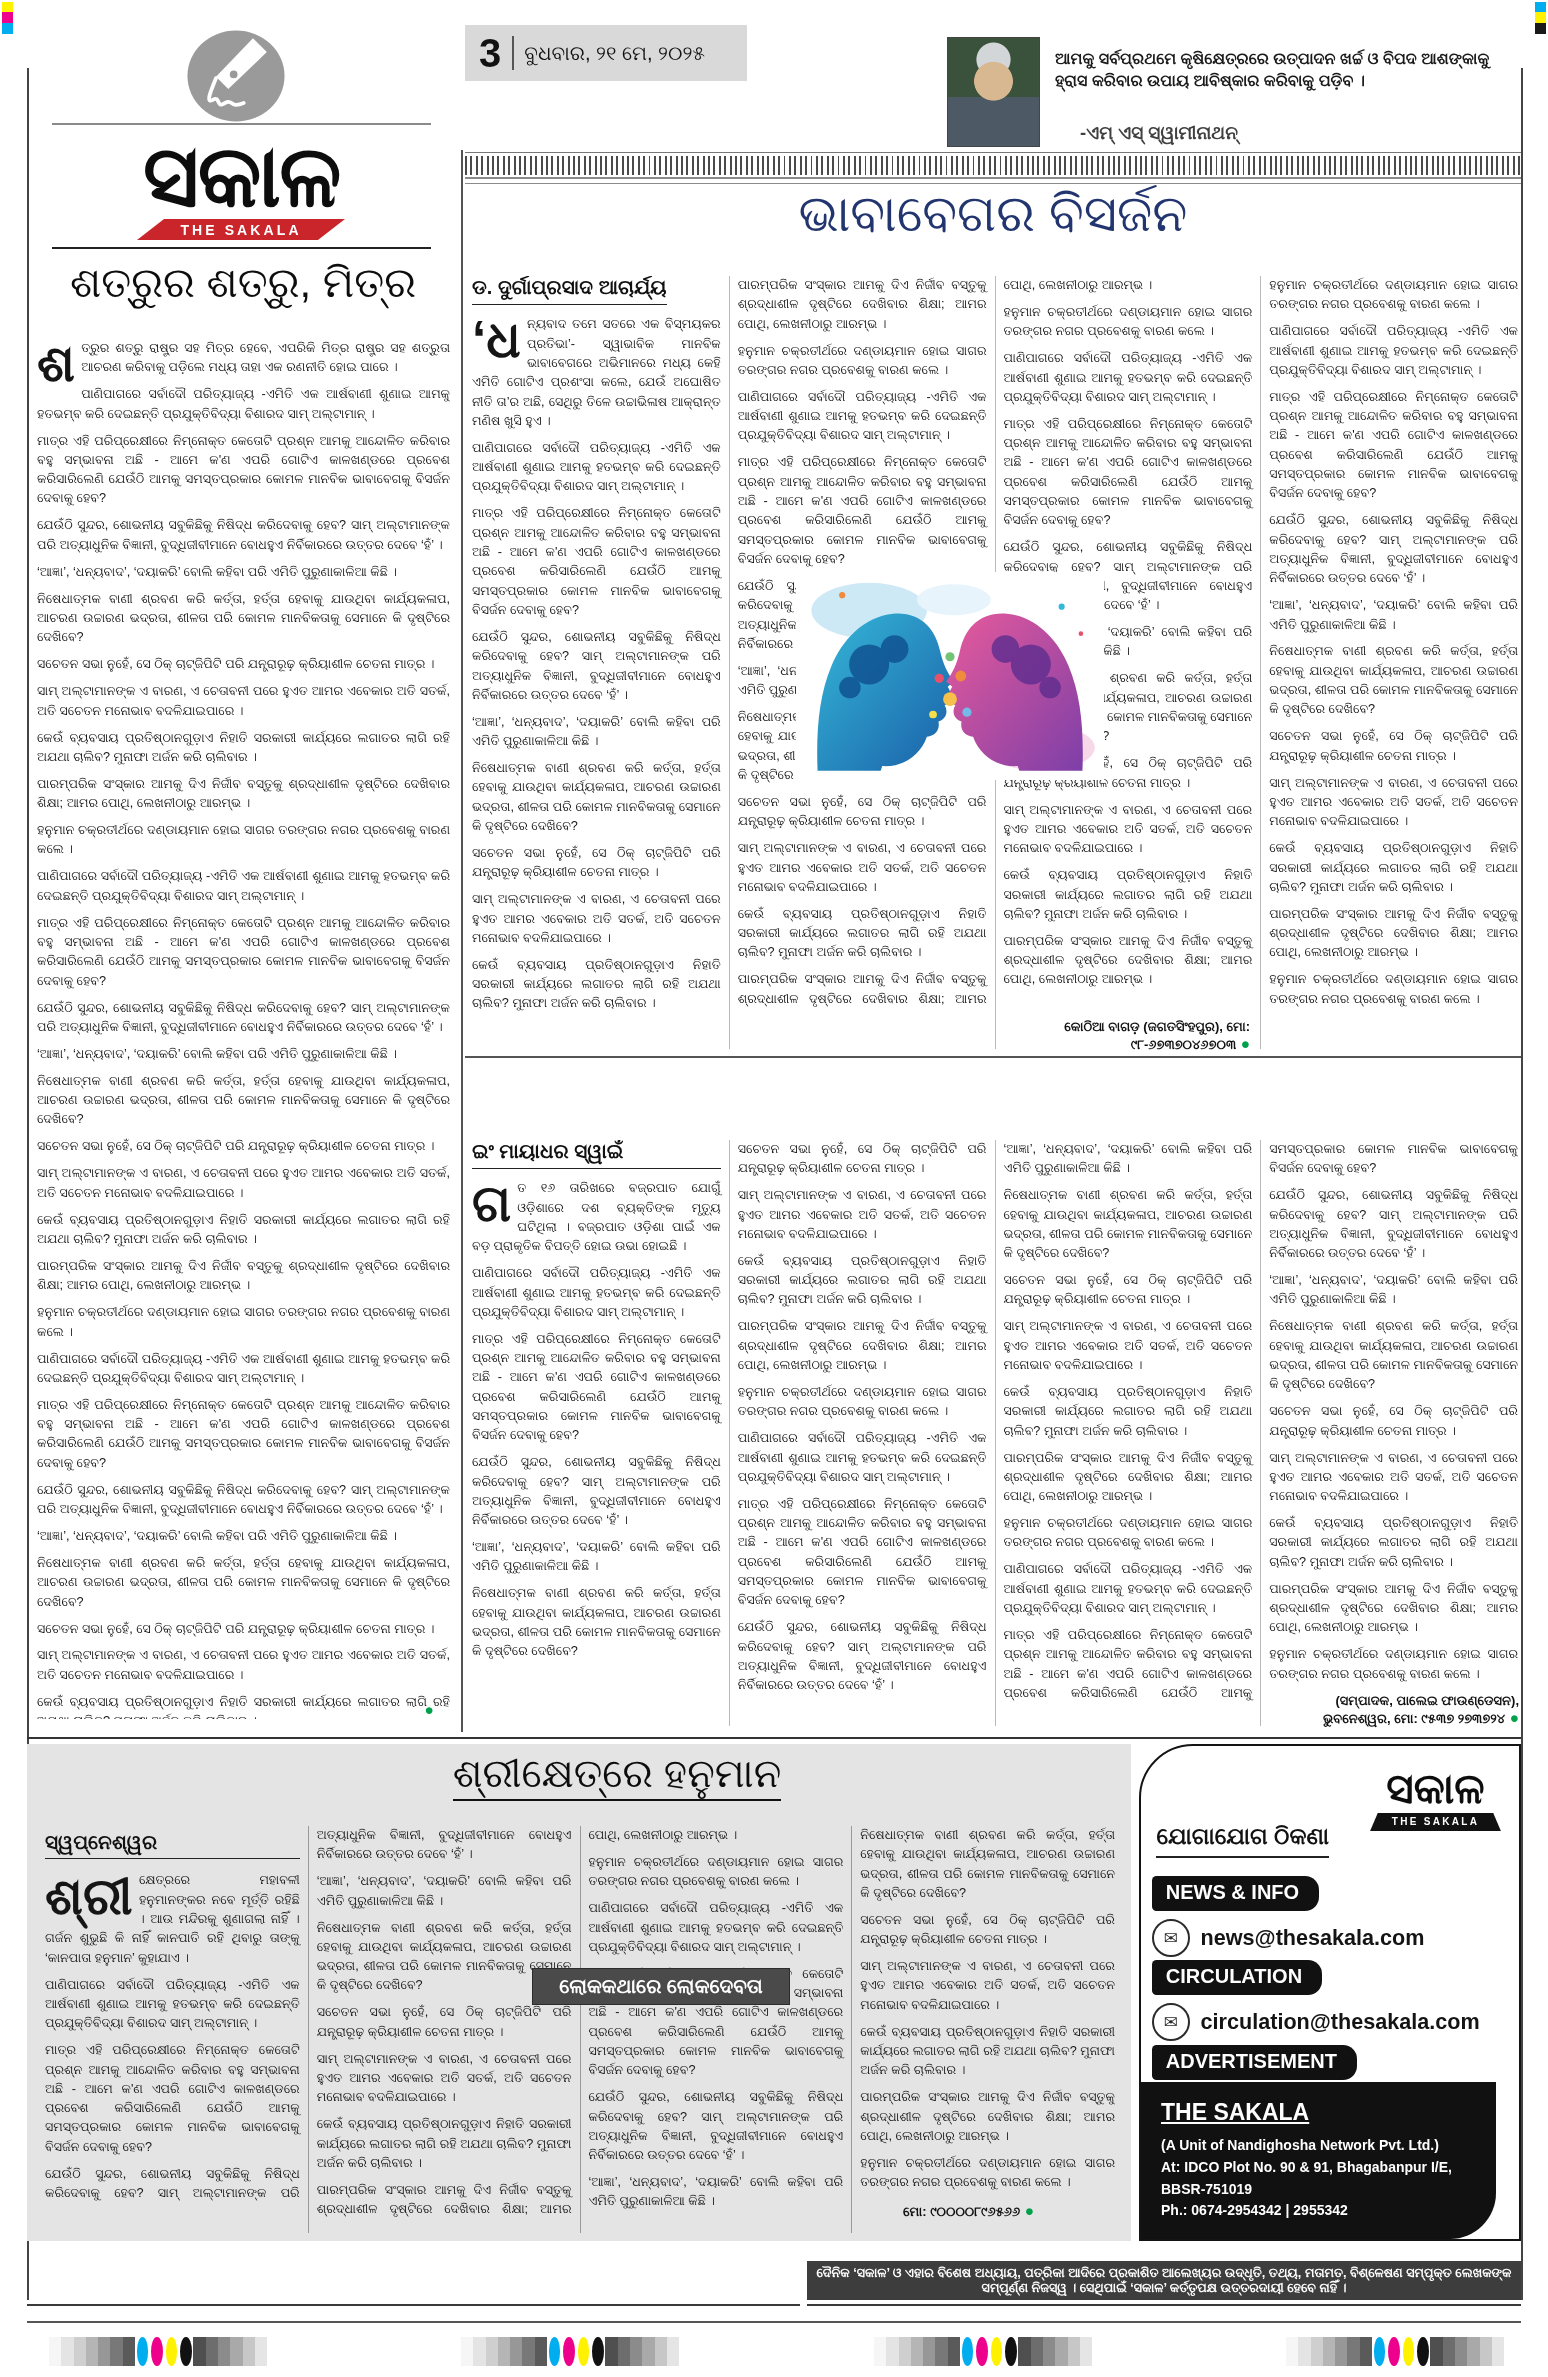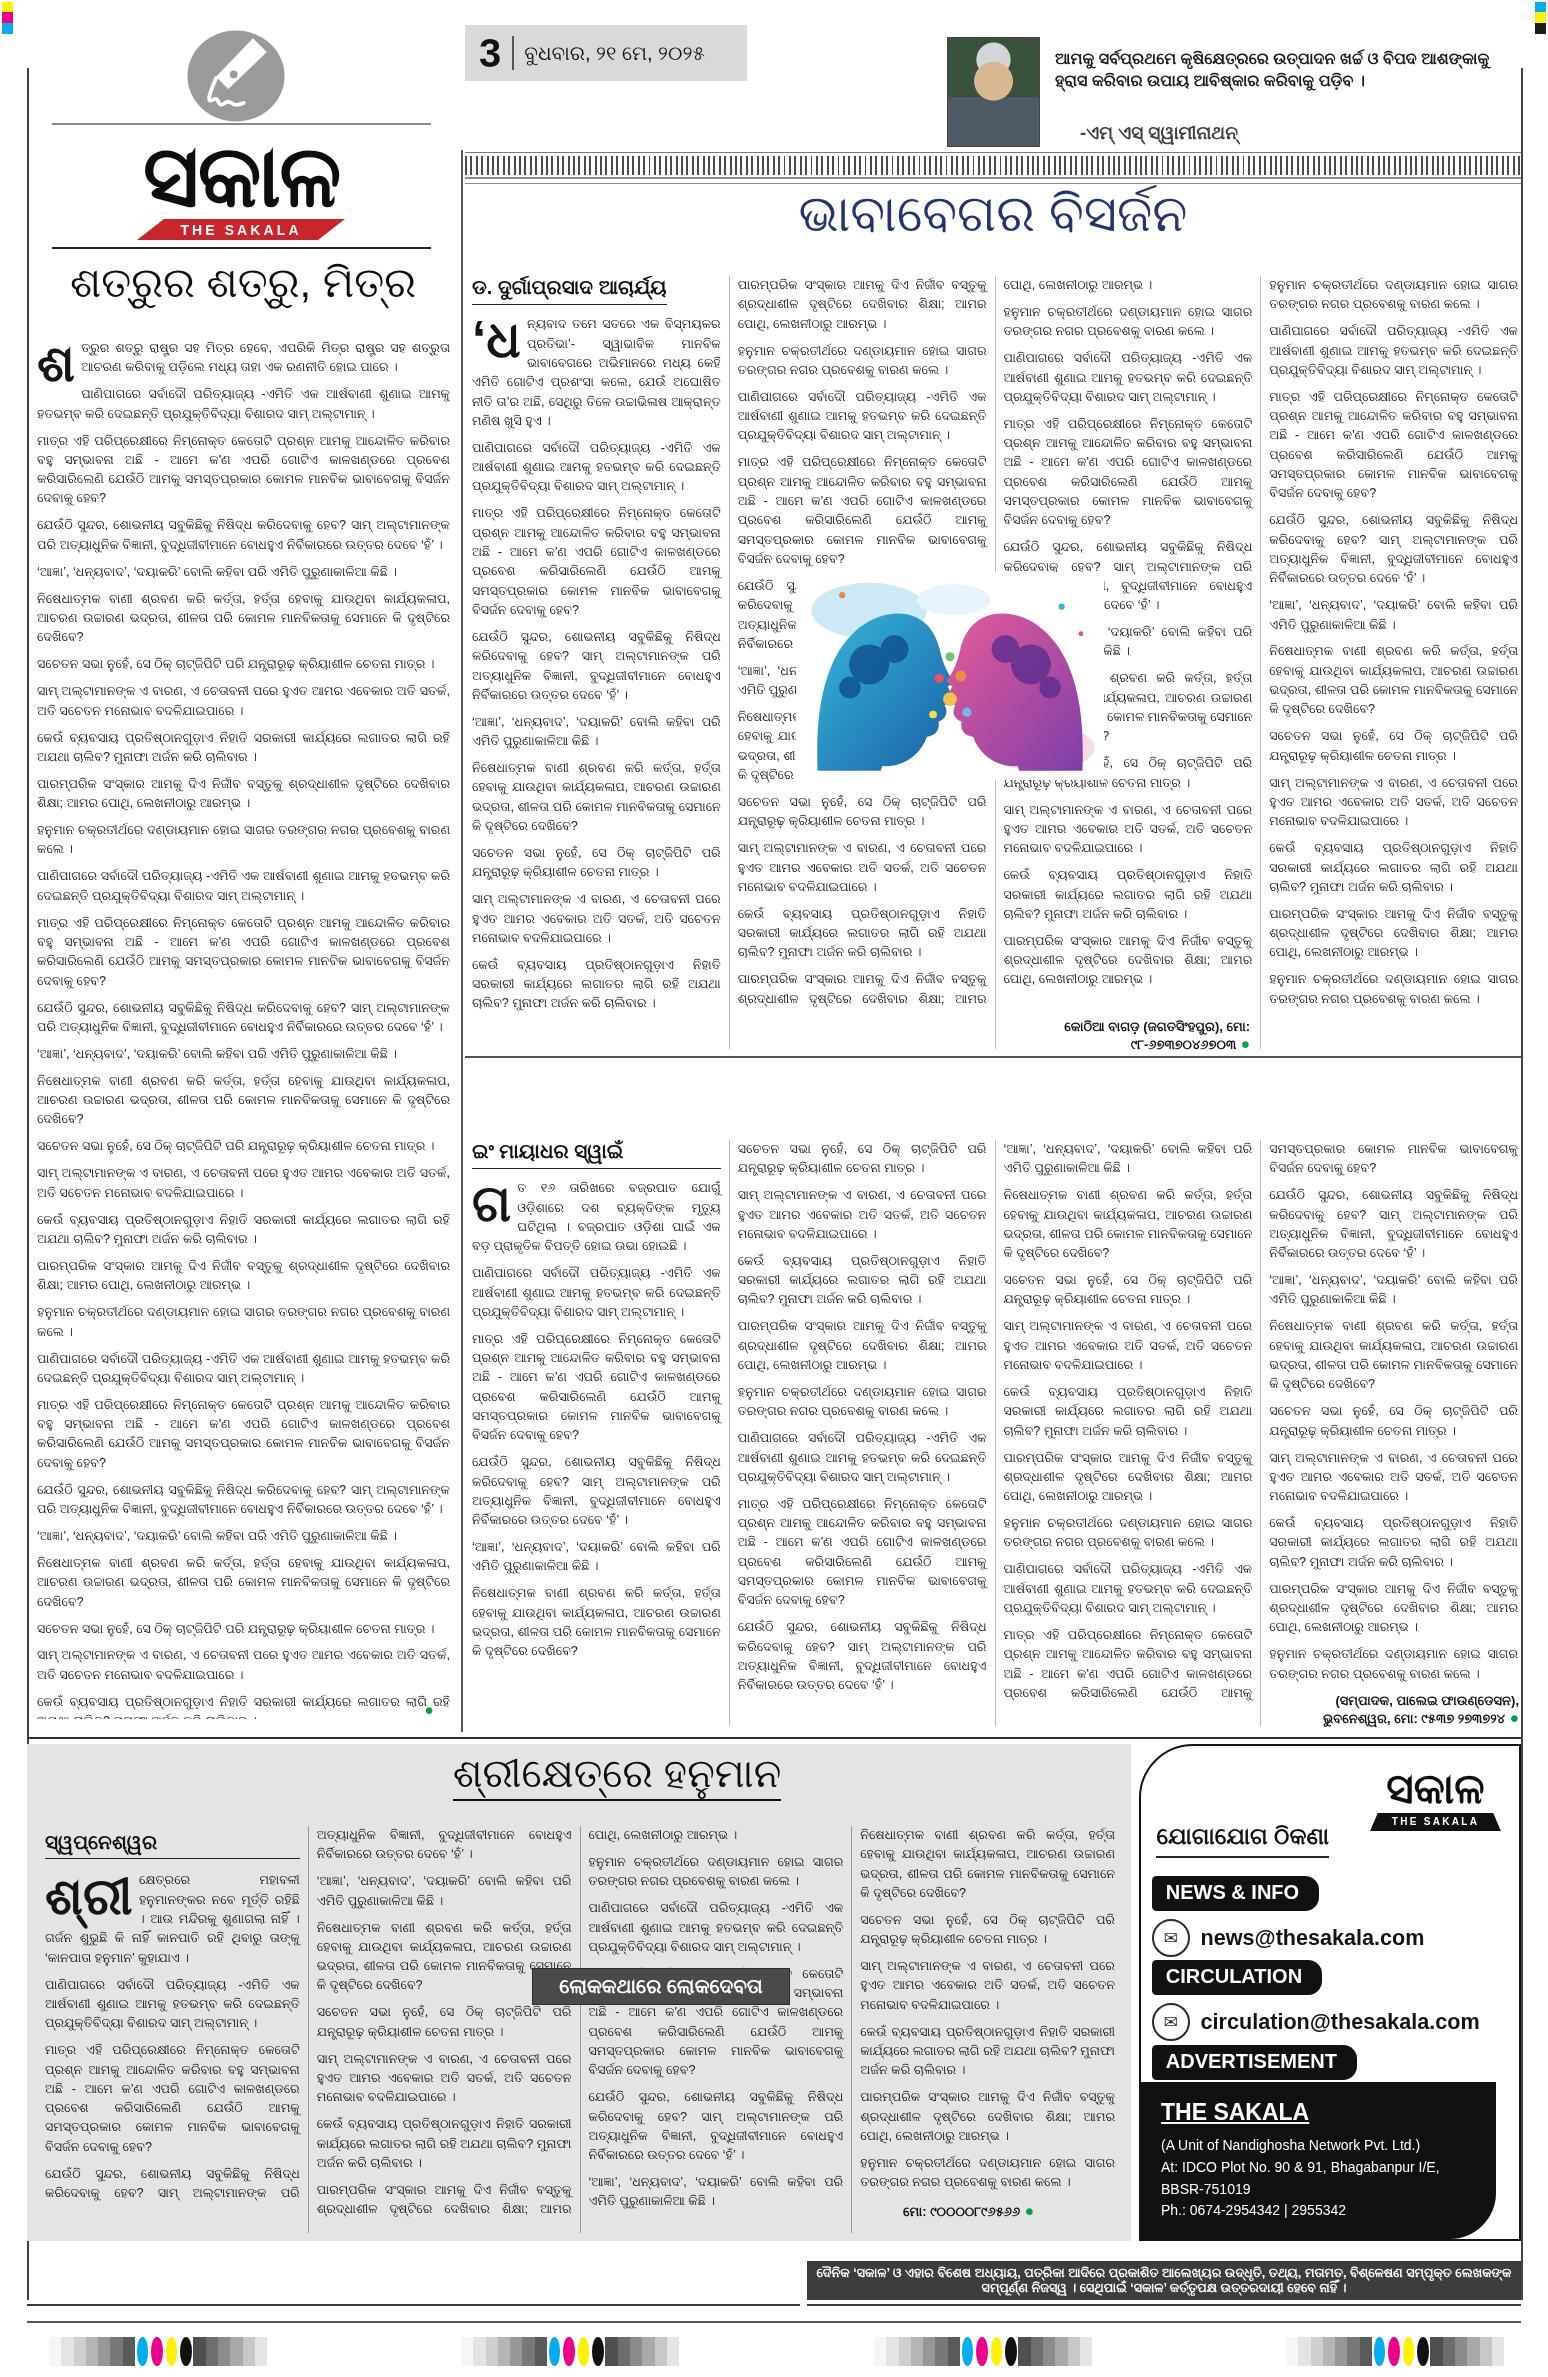--- a/index.html
+++ b/index.html
@@ -52,21 +52,21 @@
     display:flex;align-items:center;justify-content:center;
     clip-path:polygon(6% 0,94% 0,100% 100%,0 100%);}
   .pill{background:#111;color:#fff;font-weight:bold;font-size:20px;padding:5.4px 20px 7px 14px;
         display:inline-block;border-radius:4.6px 14px 14px 4.6px;}
   .emailrow{display:flex;align-items:center;gap:10.8px;margin-top:7.7px;}
   .env{width:34px;height:34px;border:2.3px solid #2b2b2b;border-radius:50%;display:flex;
        align-items:center;justify-content:center;font-size:17px;color:#2b2b2b;flex:0 0 auto;}
   .email{font-size:21.6px;font-weight:bold;color:#141414;}
   .companybox{background:#111;color:#fff;border-radius:0 0 46px 0;padding:17px 20px;}
   .co-name{font-size:23px;font-weight:bold;text-decoration:underline;margin-bottom:9.3px;}
-  .co-line{font-size:14px;font-weight:normal;line-height:1.55;}
+  .co-line{font-size:14px;font-weight:bold;line-height:1.55;}
   
   .fbar{background:#3d3d3d;color:#fff;display:flex;align-items:center;justify-content:center;}
   .fbar.big{font-size:21px;font-weight:bold;}
   .fbar.small{font-size:12.7px;font-weight:bold;}
   
   .regmark{display:flex;align-items:center;}
   .regmark .sw{display:inline-block;width:12.3px;height:29px;}
   .regmark .ovals .sw{width:11.6px;height:29px;border-radius:50%;margin:0 1.5px;}
   .corner .sw{display:inline-block;width:10.8px;height:10.8px;}
   .corner{display:flex;flex-direction:column;}

